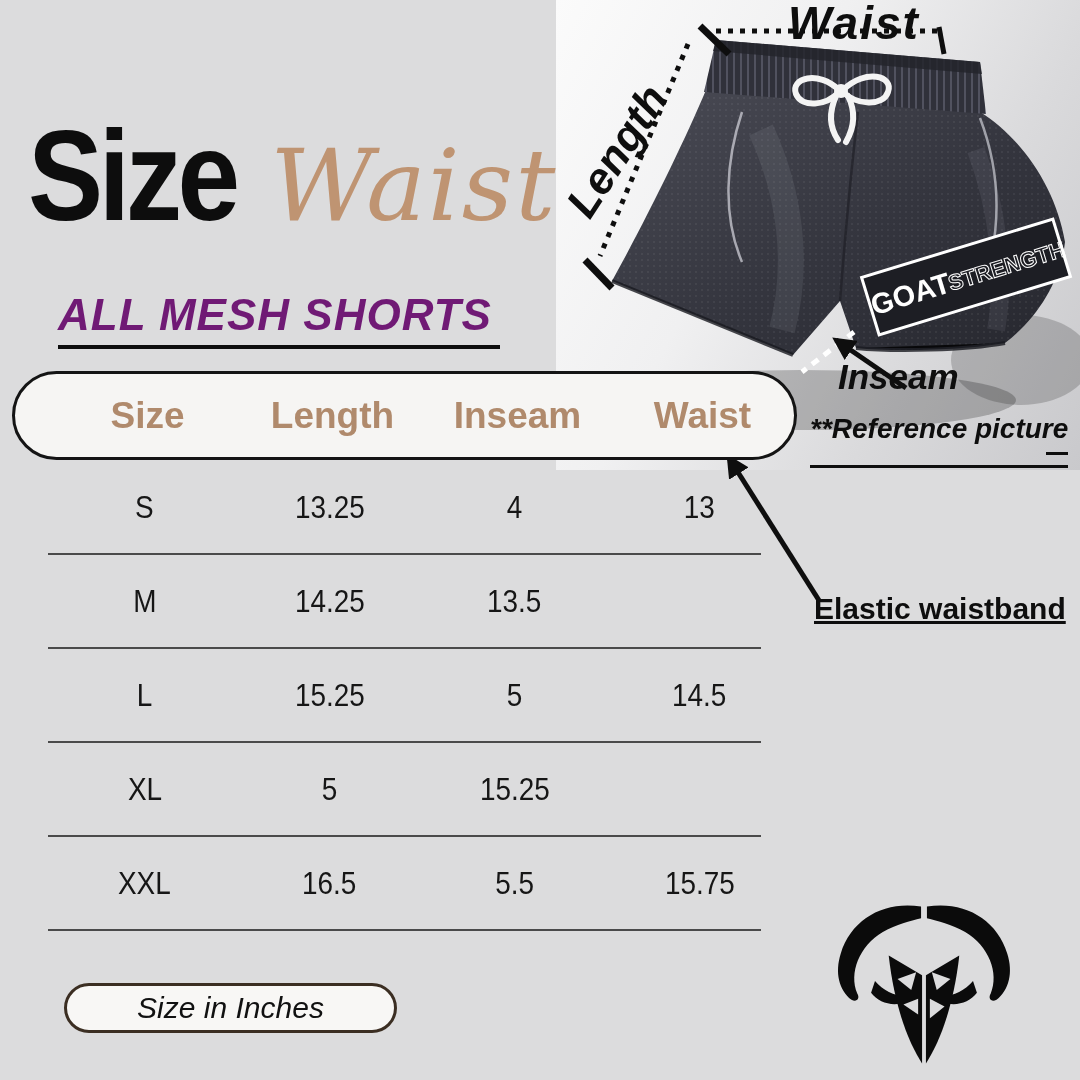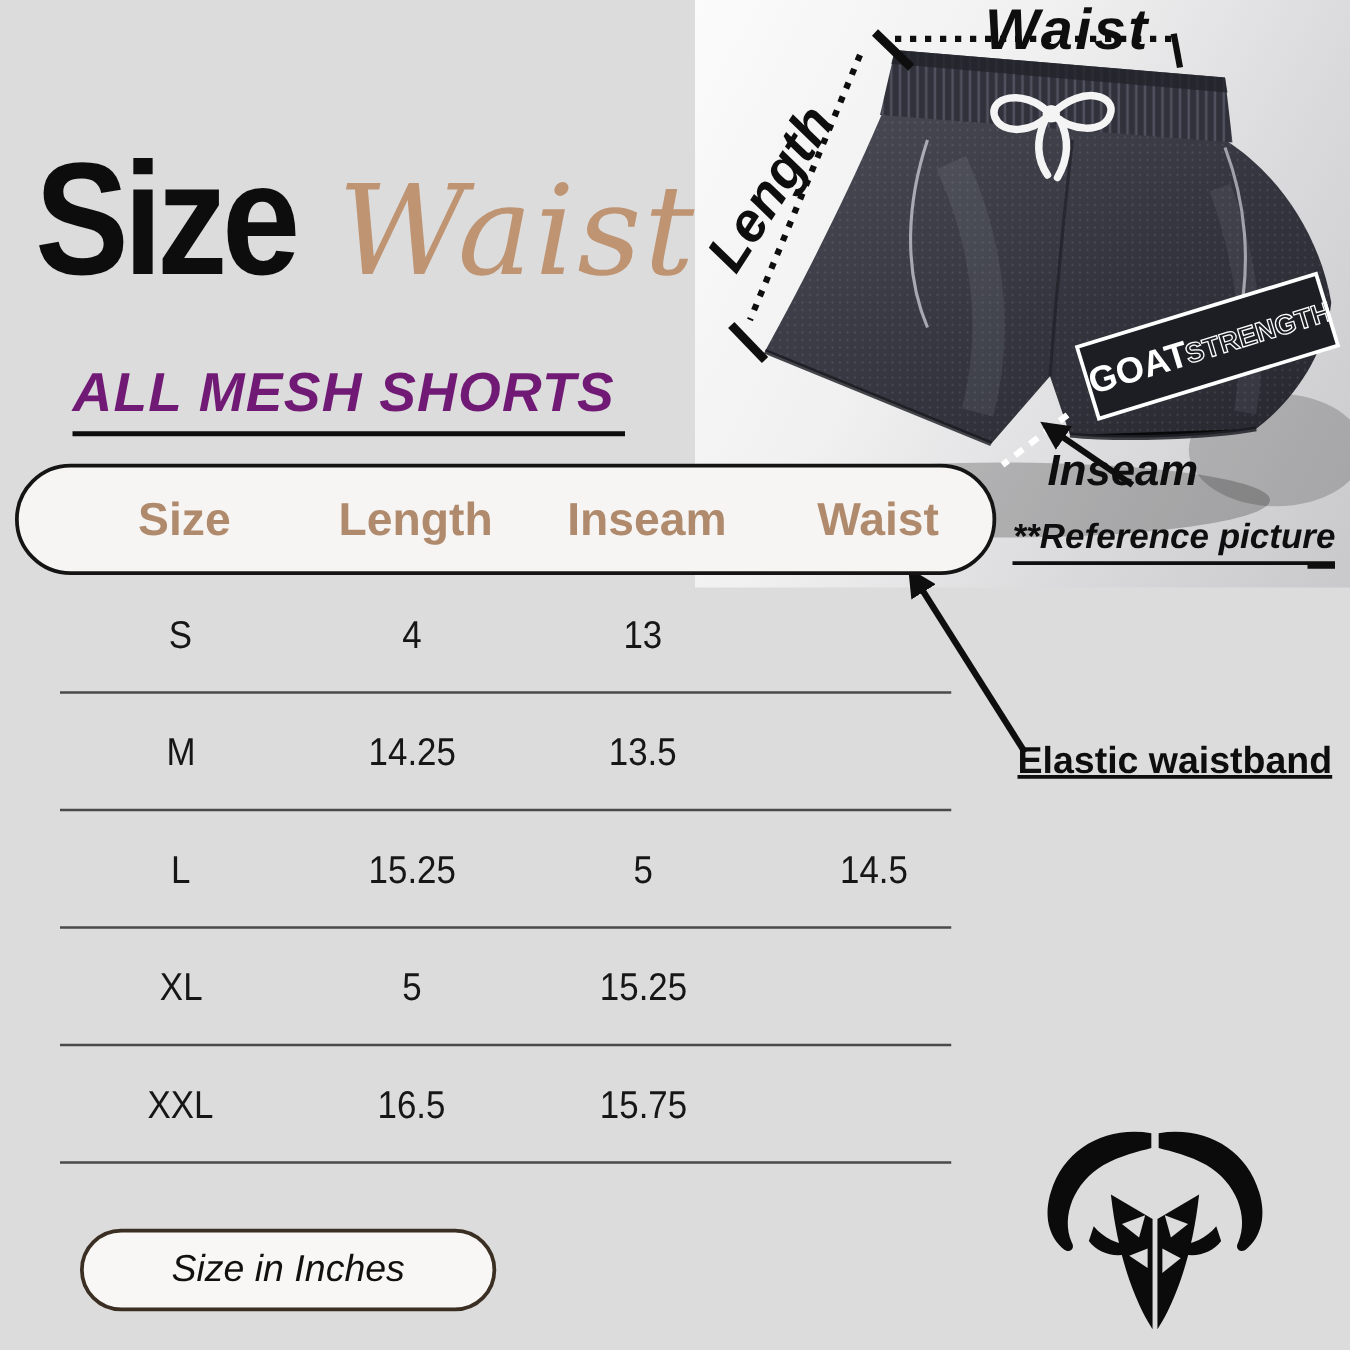--- a/index.html
+++ b/index.html
@@ -14,21 +14,21 @@
   
   .overlay{position:absolute;left:0;top:0;width:1080px;height:1080px;z-index:4;pointer-events:none;}
 
   
   .lbl{position:absolute;color:#0e0e0e;white-space:nowrap;z-index:6;}
   .lbl-waist{left:788px;top:-4px;font-size:46px;font-weight:bold;font-style:italic;letter-spacing:2px;}
   .lbl-length{left:542px;top:126px;width:150px;text-align:center;font-size:44px;font-weight:bold;
               font-style:italic;transform:rotate(-57deg);}
   .lbl-inseam{left:838px;top:357px;font-size:35px;font-weight:bold;font-style:italic;}
   .lbl-reference{left:810px;top:413px;font-size:28px;font-weight:bold;font-style:italic;
-                 border-bottom:3px solid #0e0e0e;padding-bottom:4px;}
+                 border-bottom:3px solid #0e0e0e;padding-bottom:20px;}
   .ref-tail{position:absolute;left:1046px;top:452px;width:22px;height:3px;background:#0e0e0e;z-index:6;}
   .lbl-elastic{left:814px;top:592px;font-size:30px;font-weight:bold;text-decoration:underline;}
 
   
   .titlebox{position:absolute;left:28px;top:112px;display:flex;align-items:baseline;z-index:6;}
   .title-main{font-size:128px;line-height:1;font-weight:bold;color:#0d0d0d;letter-spacing:-5px;
               display:inline-block;transform:scaleX(.88);transform-origin:left bottom;}
   .title-script{font-family:"DejaVu Serif",serif;font-style:italic;font-size:100px;line-height:1;
                 color:#bf9472;margin-left:6px;letter-spacing:2px;}
   .subtitle{position:absolute;left:58px;top:290px;font-size:44px;font-weight:bold;font-style:italic;
@@ -42,21 +42,21 @@
               padding-left:40px;}
   .headerpill .hc{text-align:center;font-size:37px;font-weight:bold;color:#b08a6c;}
   .tbody{position:absolute;left:12px;top:461px;width:785px;z-index:3;}
   .trow{position:relative;display:grid;grid-template-columns:185px 185px 185px 185px;
         padding-left:40px;height:94px;align-items:center;}
   .trow::after{content:"";position:absolute;left:36px;right:36px;bottom:0;height:2px;background:#4a4a4a;}
   .trow .td{text-align:center;font-size:31px;color:#161616;}
   .trow .td span{display:inline-block;transform:scaleX(.9);}
 
   
-  .unitpill{position:absolute;left:64px;top:983px;width:333px;height:66px;box-sizing:border-box;
+  .unitpill{position:absolute;left:64px;top:983px;width:333px;height:50px;box-sizing:border-box;
             background:#f8f7f5;border:3px solid #3b2e22;border-radius:35px;z-index:6;
             display:flex;align-items:center;justify-content:center;
             font-size:30px;font-style:italic;color:#111;}
   .goatlogo{position:absolute;left:826px;top:895px;z-index:6;}
 </style>
 </head>
 <body>
 
 <div class="canvas">
 
@@ -157,20 +157,21 @@
   <div class="headerpill">
     <div class="hc">Size</div>
     <div class="hc">Length</div>
     <div class="hc">Inseam</div>
     <div class="hc">Waist</div>
   </div>
 
   <div class="tbody">
     <div class="trow">
       <div class="td"><span>S</span></div>
+      <div class="td"><span>13.25</span></div>
       <div class="td"><span>4</span></div>
       <div class="td"><span>13</span></div>
     </div>
     <div class="trow">
       <div class="td"><span>M</span></div>
       <div class="td"><span>14.25</span></div>
       <div class="td"><span>13.5</span></div>
     </div>
     <div class="trow">
       <div class="td"><span>L</span></div>
@@ -179,20 +180,21 @@
       <div class="td"><span>14.5</span></div>
     </div>
     <div class="trow">
       <div class="td"><span>XL</span></div>
       <div class="td"><span>5</span></div>
       <div class="td"><span>15.25</span></div>
     </div>
     <div class="trow">
       <div class="td"><span>XXL</span></div>
       <div class="td"><span>16.5</span></div>
+      <div class="td"><span>5.5</span></div>
       <div class="td"><span>15.75</span></div>
     </div>
   </div>
 
   <div class="unitpill">
     <span>Size in Inches</span>
   </div>
 
   <svg class="goatlogo" width="196" height="180" viewBox="0 0 200 180">
     <g fill="#0b0b0b">

